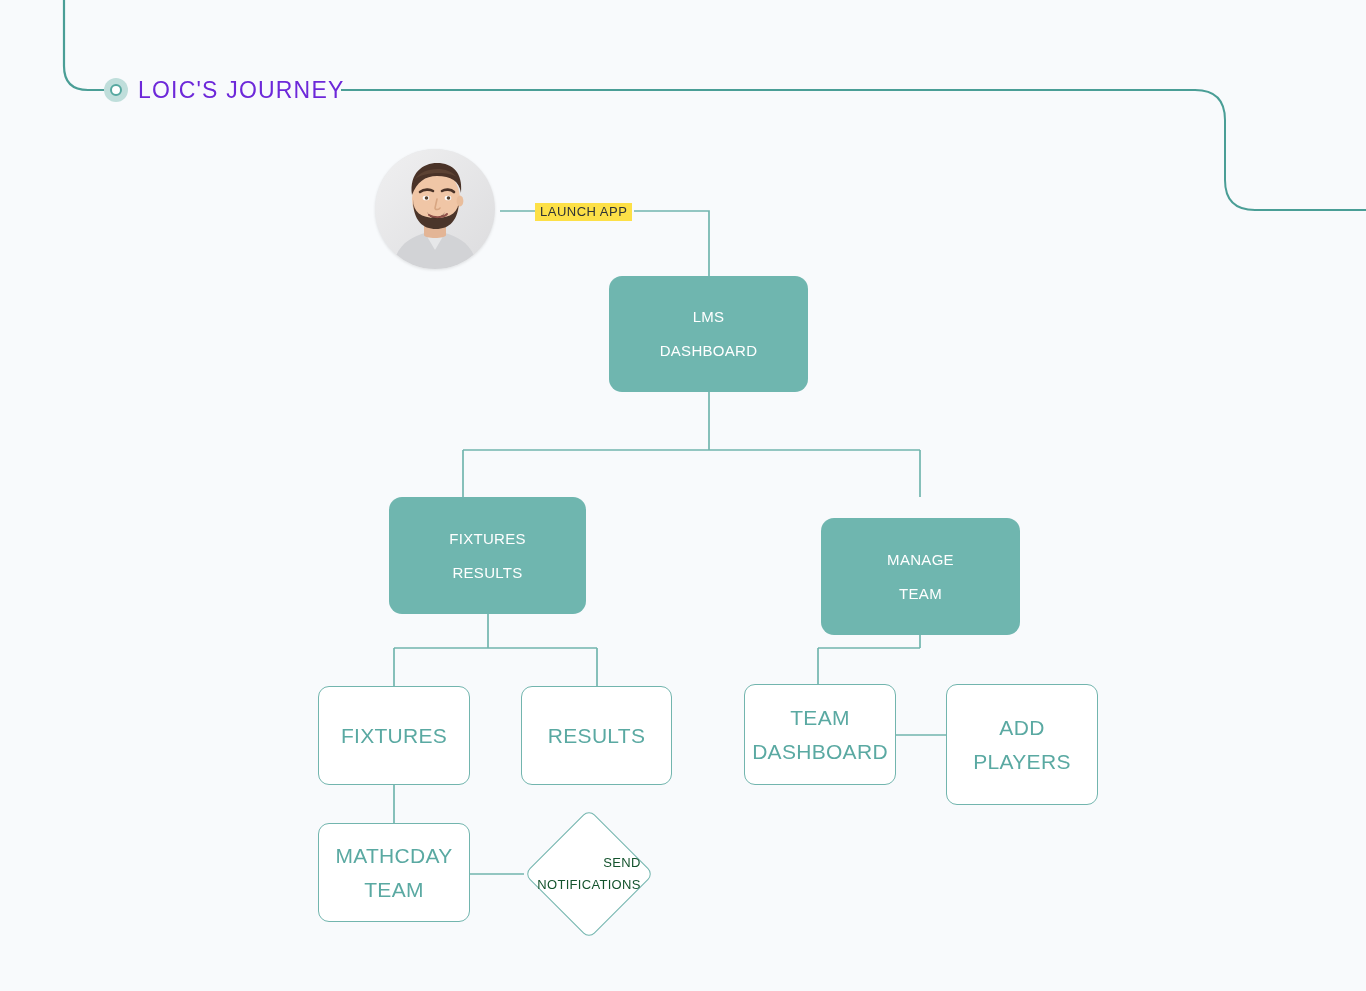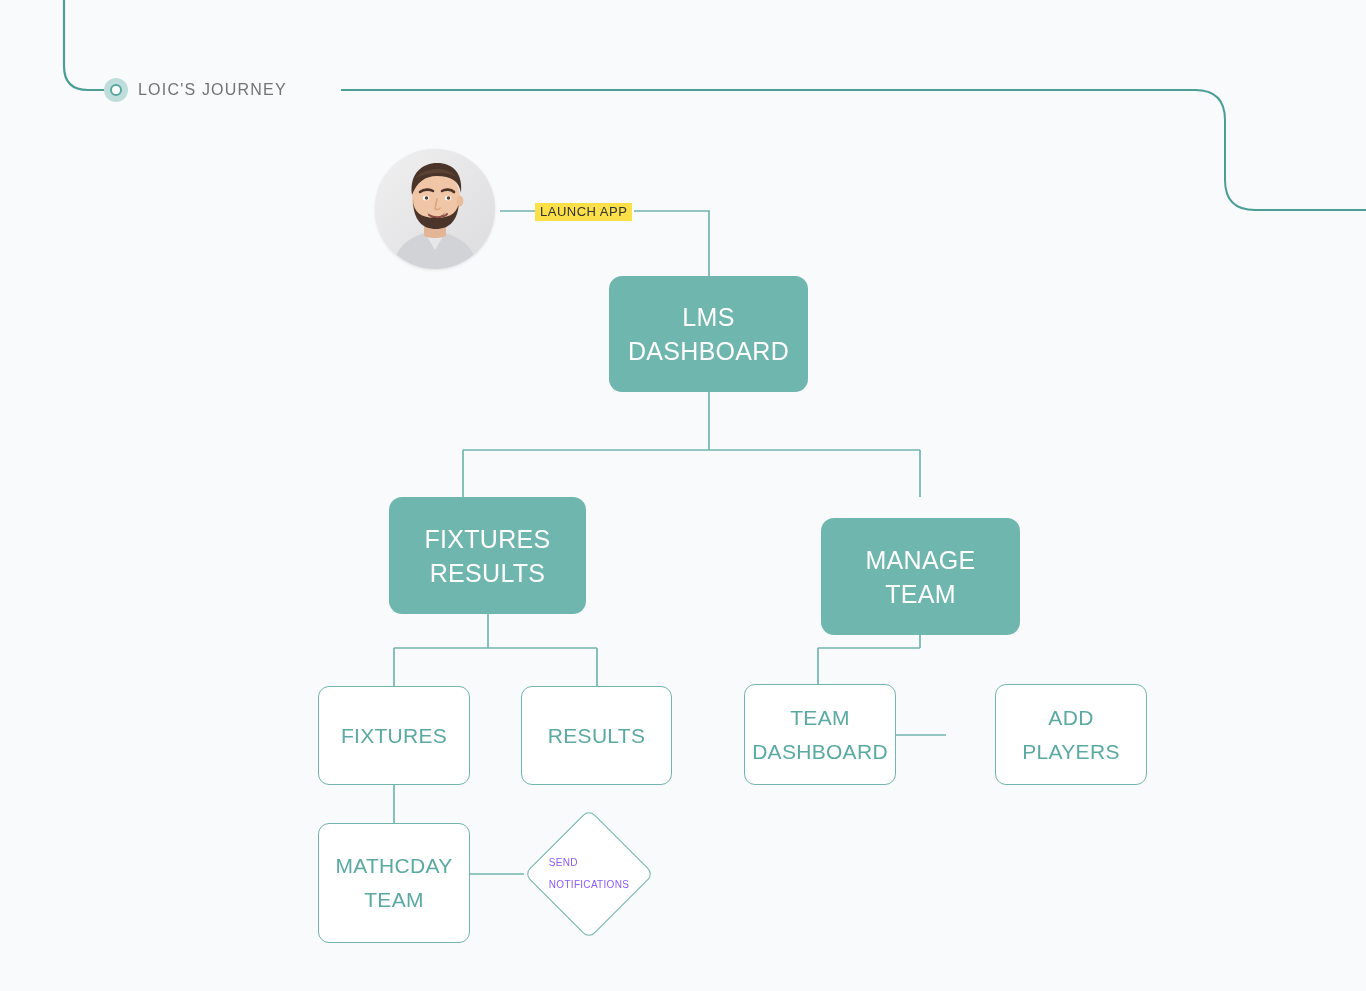--- a/index.html
+++ b/index.html
@@ -28,23 +28,23 @@
     width: 1366px;
     height: 991px;
     pointer-events: none;
   }
 
   
   .journey-title {
     position: absolute;
     left: 138px;
     top: 75px;
-    font-size: 16px;
+    font-size: 23px;
     letter-spacing: 1.2px;
-    color: #737373;
+    color: #6d28d9;
     font-weight: 400;
     white-space: nowrap;
     line-height: 30px;
   }
   .journey-marker {
     position: absolute;
     left: 104px;
     top: 78px;
     width: 24px;
     height: 24px;
@@ -100,40 +100,40 @@
     align-items: center;
     justify-content: center;
     text-align: center;
     line-height: 34px;
     white-space: pre-line;
   }
   .node.filled {
     background: #6fb6af;
     color: #ffffff;
     border-radius: 13px;
-    font-size: 25px;
+    font-size: 15px;
     letter-spacing: 0.3px;
   }
   .node.outlined {
     background: #ffffff;
     color: #5aa9a2;
     border: 1.6px solid #72b5ae;
     border-radius: 11px;
     font-size: 21px;
     letter-spacing: 0.3px;
   }
 
   .node-lms        { left: 609px; top: 276px; width: 199px; height: 116px; }
   .node-fixres     { left: 389px; top: 497px; width: 197px; height: 117px; }
   .node-manage     { left: 821px; top: 518px; width: 199px; height: 117px; }
   .node-fixtures   { left: 318px; top: 686px; width: 152px; height: 99px; }
   .node-results    { left: 521px; top: 686px; width: 151px; height: 99px; }
   .node-teamdash   { left: 744px; top: 684px; width: 152px; height: 101px; }
-  .node-addplayers { left: 995px; top: 684px; width: 152px; height: 101px; }
-  .node-matchday   { left: 318px; top: 823px; width: 152px; height: 120px; }
+  .node-addplayers { left: 946px; top: 684px; width: 152px; height: 121px; }
+  .node-matchday   { left: 318px; top: 823px; width: 152px; height: 99px; }
 
   
   .diamond-wrap {
     position: absolute;
     left: 524px;
     top: 809px;
     width: 130px;
     height: 130px;
   }
   .diamond-shape {
@@ -147,23 +147,23 @@
     border-radius: 8px;
     transform: rotate(45deg);
     box-sizing: border-box;
   }
   .diamond-label {
     position: absolute;
     inset: 0;
     display: flex;
     align-items: center;
     justify-content: center;
-    text-align: left;
-    font-size: 10px;
-    color: #8b5cf6;
+    text-align: right;
+    font-size: 13px;
+    color: #14532d;
     letter-spacing: 0.3px;
     line-height: 22px;
     white-space: pre-line;
   }
 </style>
 </head>
 <body>
 
 <div id="canvas">
 

